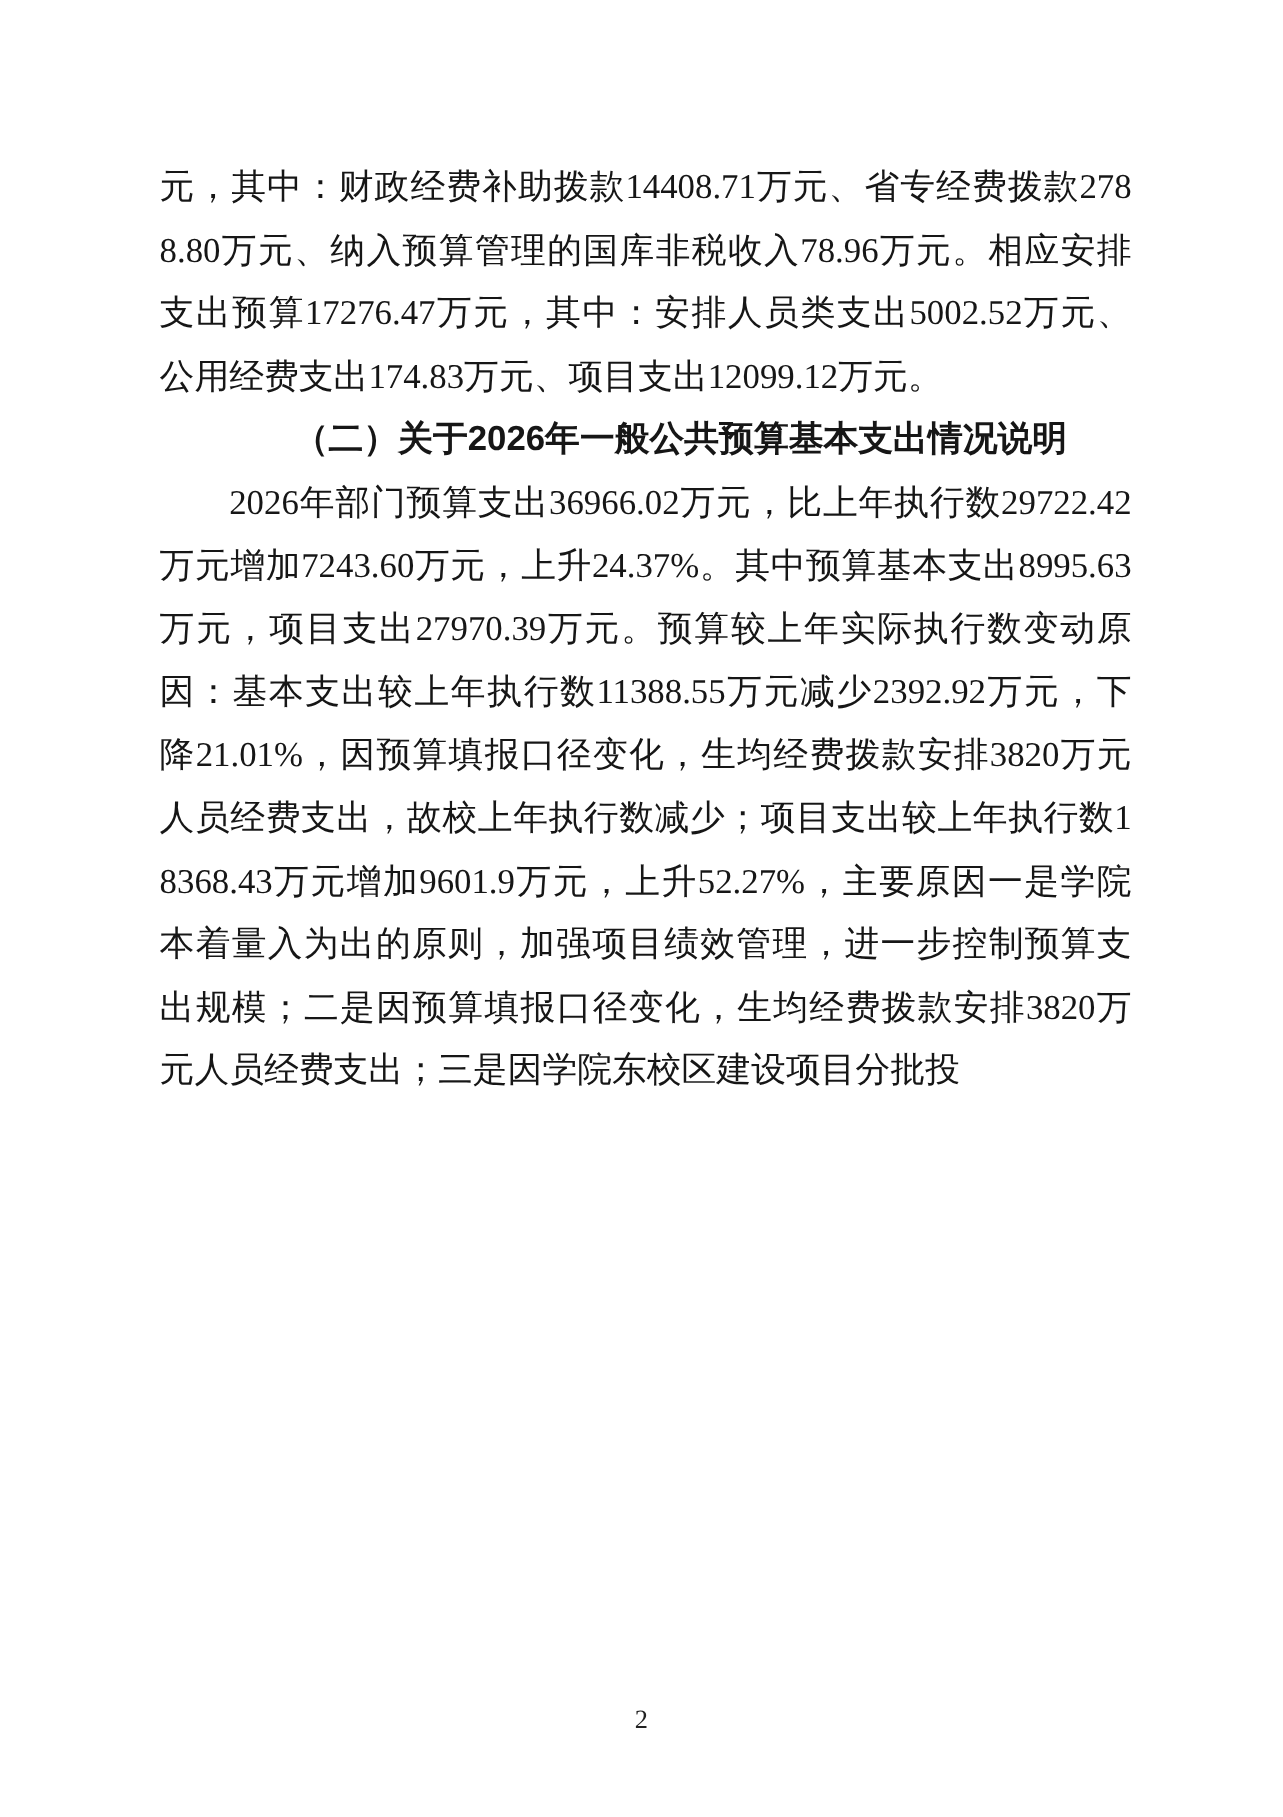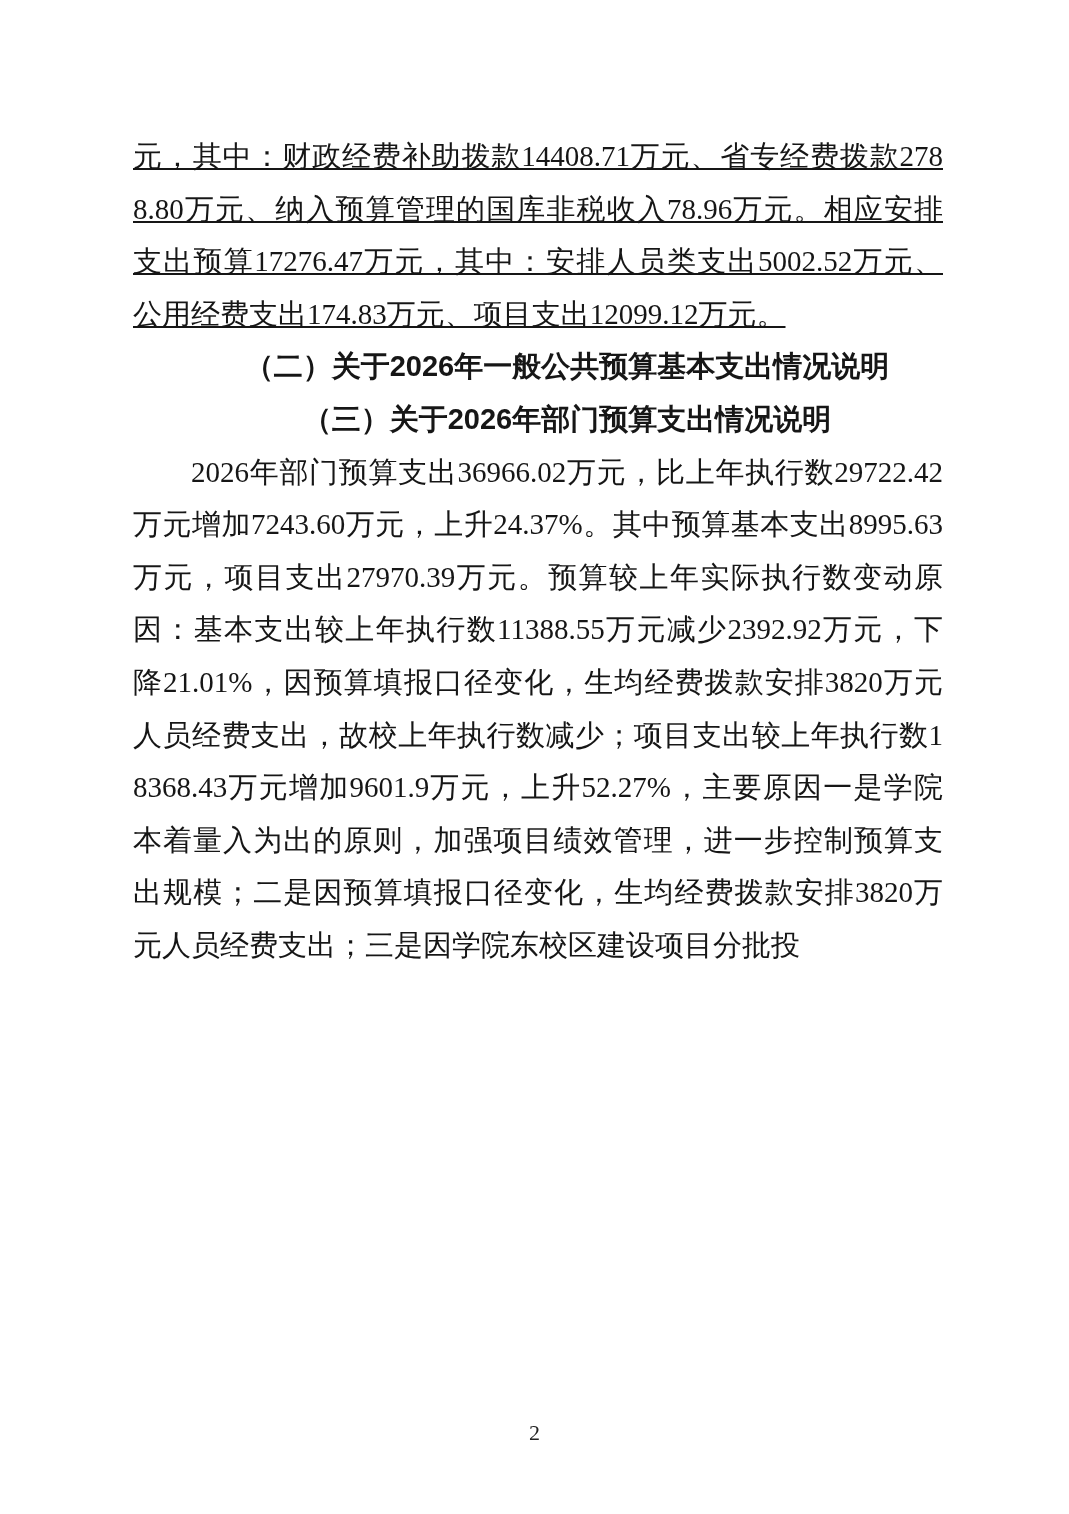--- a/index.html
+++ b/index.html
@@ -25,21 +25,20 @@
     font-family: "Liberation Serif", "DejaVu Serif", serif;
     font-size: 29px;
     line-height: 52.6px;
     color: #161616;
     text-align: justify;
     text-indent: 2em;
     word-break: break-all;
   }
   .page-text p.no-indent {
     text-indent: 0;
-    text-decoration: underline;
   }
   .page-text p.heading {
     font-family: "Liberation Sans", "DejaVu Sans", sans-serif;
     font-weight: 700;
     text-align: center;
   }
   .page-footer {
     position: absolute;
     left: 0;
     top: 1420px;
@@ -50,17 +49,16 @@
     line-height: 26px;
     color: #222222;
   }
 </style>
 </head>
 <body>
 
 <div class="page-text">
   <p class="no-indent">元，其中：财政经费补助拨款14408.71万元、省专经费拨款2788.80万元、纳入预算管理的国库非税收入78.96万元。相应安排支出预算17276.47万元，其中：安排人员类支出5002.52万元、公用经费支出174.83万元、项目支出12099.12万元。</p>
   <p class="heading">（二）关于2026年一般公共预算基本支出情况说明</p>
-  <p class="heading">（三）关于2026年部门预算支出情况说明</p>
   <p>2026年部门预算支出36966.02万元，比上年执行数29722.42万元增加7243.60万元，上升24.37%。其中预算基本支出8995.63万元，项目支出27970.39万元。预算较上年实际执行数变动原因：基本支出较上年执行数11388.55万元减少2392.92万元，下降21.01%，因预算填报口径变化，生均经费拨款安排3820万元人员经费支出，故校上年执行数减少；项目支出较上年执行数18368.43万元增加9601.9万元，上升52.27%，主要原因一是学院本着量入为出的原则，加强项目绩效管理，进一步控制预算支出规模；二是因预算填报口径变化，生均经费拨款安排3820万元人员经费支出；三是因学院东校区建设项目分批投</p>
 </div>
 
 <div class="page-footer">2</div>
 
 </body></html>

